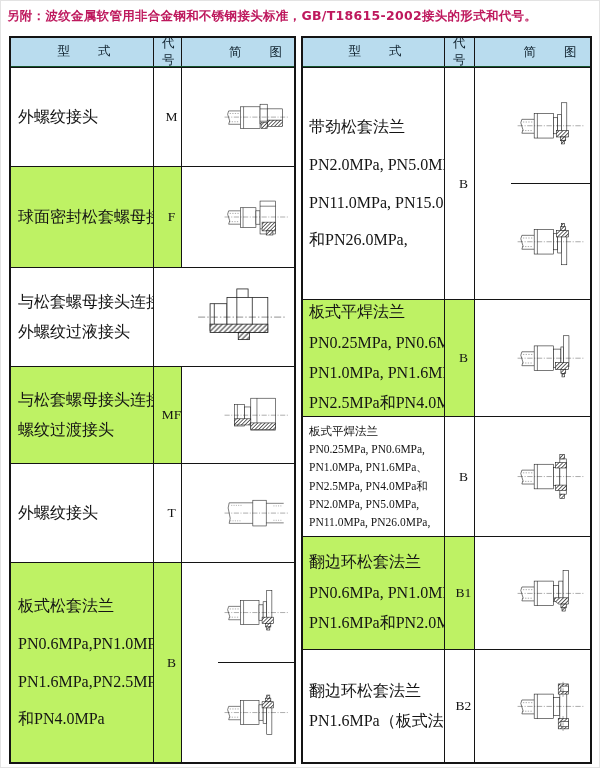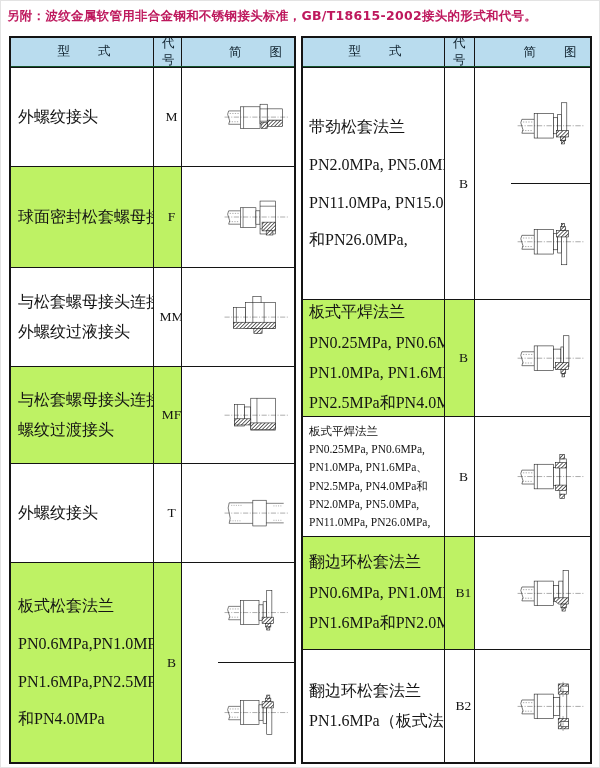--- a/index.html
+++ b/index.html
@@ -120,21 +120,20 @@
                 <line x1="3" y1="48" x2="127" y2="48" stroke-dasharray="10 3 2 3" stroke-width="0.7"></line>
               </g>
             </svg>
           </div>
       </div>
     </div>
 
     <div class="row" style="height:99px">
       <div class="cell c-type">与松套螺母接头连接的
 外螺纹过液接头</div>
-      <div class="cell c-code">MM</div>
       <div class="cell c-diag">
         <div class="diagbox">
             <svg viewBox="0 0 130 96" preserveAspectRatio="xMidYMid meet">
     <defs>
                 <pattern id="h3" patternUnits="userSpaceOnUse" width="5" height="5" patternTransform="rotate(45)">
       <rect width="5" height="5" fill="#fff"></rect>
                   <line x1="2.5" y1="0" x2="2.5" y2="5" stroke="#1c1c1c" stroke-width="1.3"></line>
     </pattern>
               </defs>
     <g stroke="#1c1c1c" stroke-width="1.1" fill="none">

